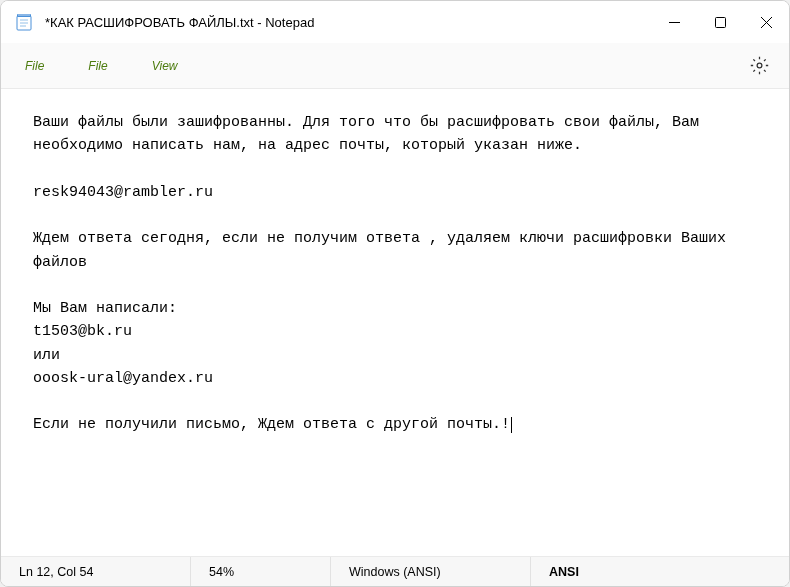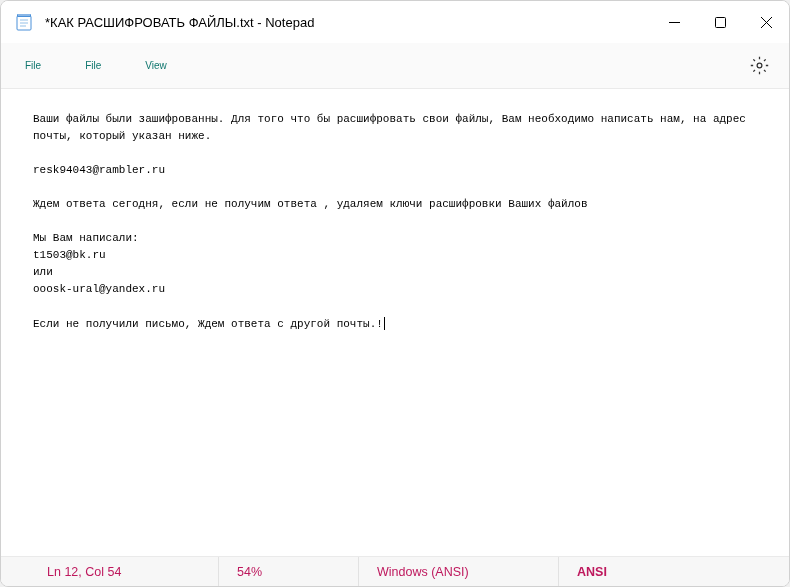--- a/index.html
+++ b/index.html
@@ -59,62 +59,62 @@
     }
     .menubar {
       display: flex;
       align-items: center;
       height: 46px;
       padding: 0 14px;
       border-bottom: 1px solid #eaeaea;
       background: #fafafa;
     }
     .menu-item {
-      font-size: 10px;
+      font-size: 12px;
       padding: 6px 22px 6px 10px;
       cursor: pointer;
-      color: #0f766e;
+      color: #4d7c0f;
       margin-right: 12px;
+      font-style: italic;
     }
     .menu-spacer {
       flex: 1;
     }
     .gear {
       padding: 6px;
       cursor: pointer;
       display: flex;
       align-items: center;
     }
     .content {
       flex: 1;
       padding: 22px 32px;
       font-family: Consolas, "Courier New", monospace;
-      font-size: 11px;
+      font-size: 15px;
       line-height: 1.55;
       color: #000;
       white-space: pre-wrap;
       overflow: auto;
       position: relative;
     }
     .cursor {
       display: inline-block;
       width: 1px;
       height: 1.1em;
       background: #000;
       vertical-align: text-bottom;
       margin-left: 1px;
     }
     .statusbar {
       display: flex;
       height: 30px;
       border-top: 1px solid #eaeaea;
       background: #f7f7f7;
       font-size: 12.5px;
-      color: #be185d;
-      padding-left: 28px;
+      color: #000000;
     }
     .status-cell {
       display: flex;
       align-items: center;
       padding: 0 18px;
       border-right: 1px solid #e2e2e2;
     }
     .status-cell.first {
       flex: 0 0 190px;
     }

